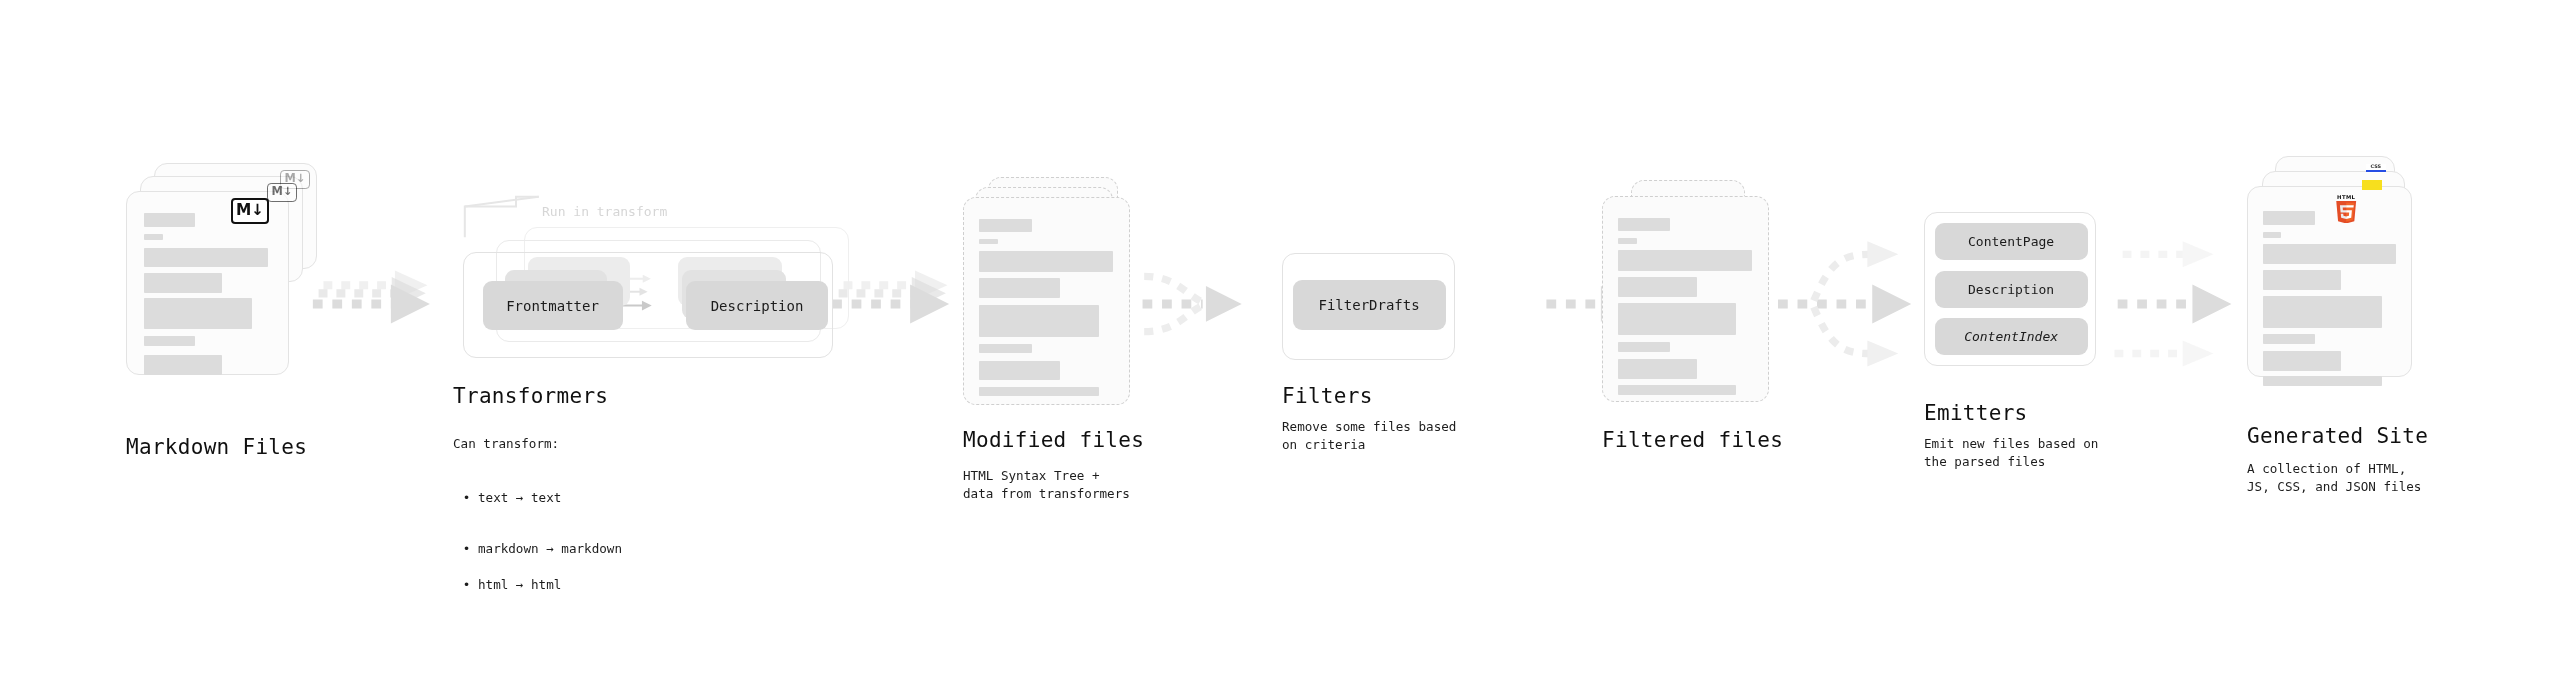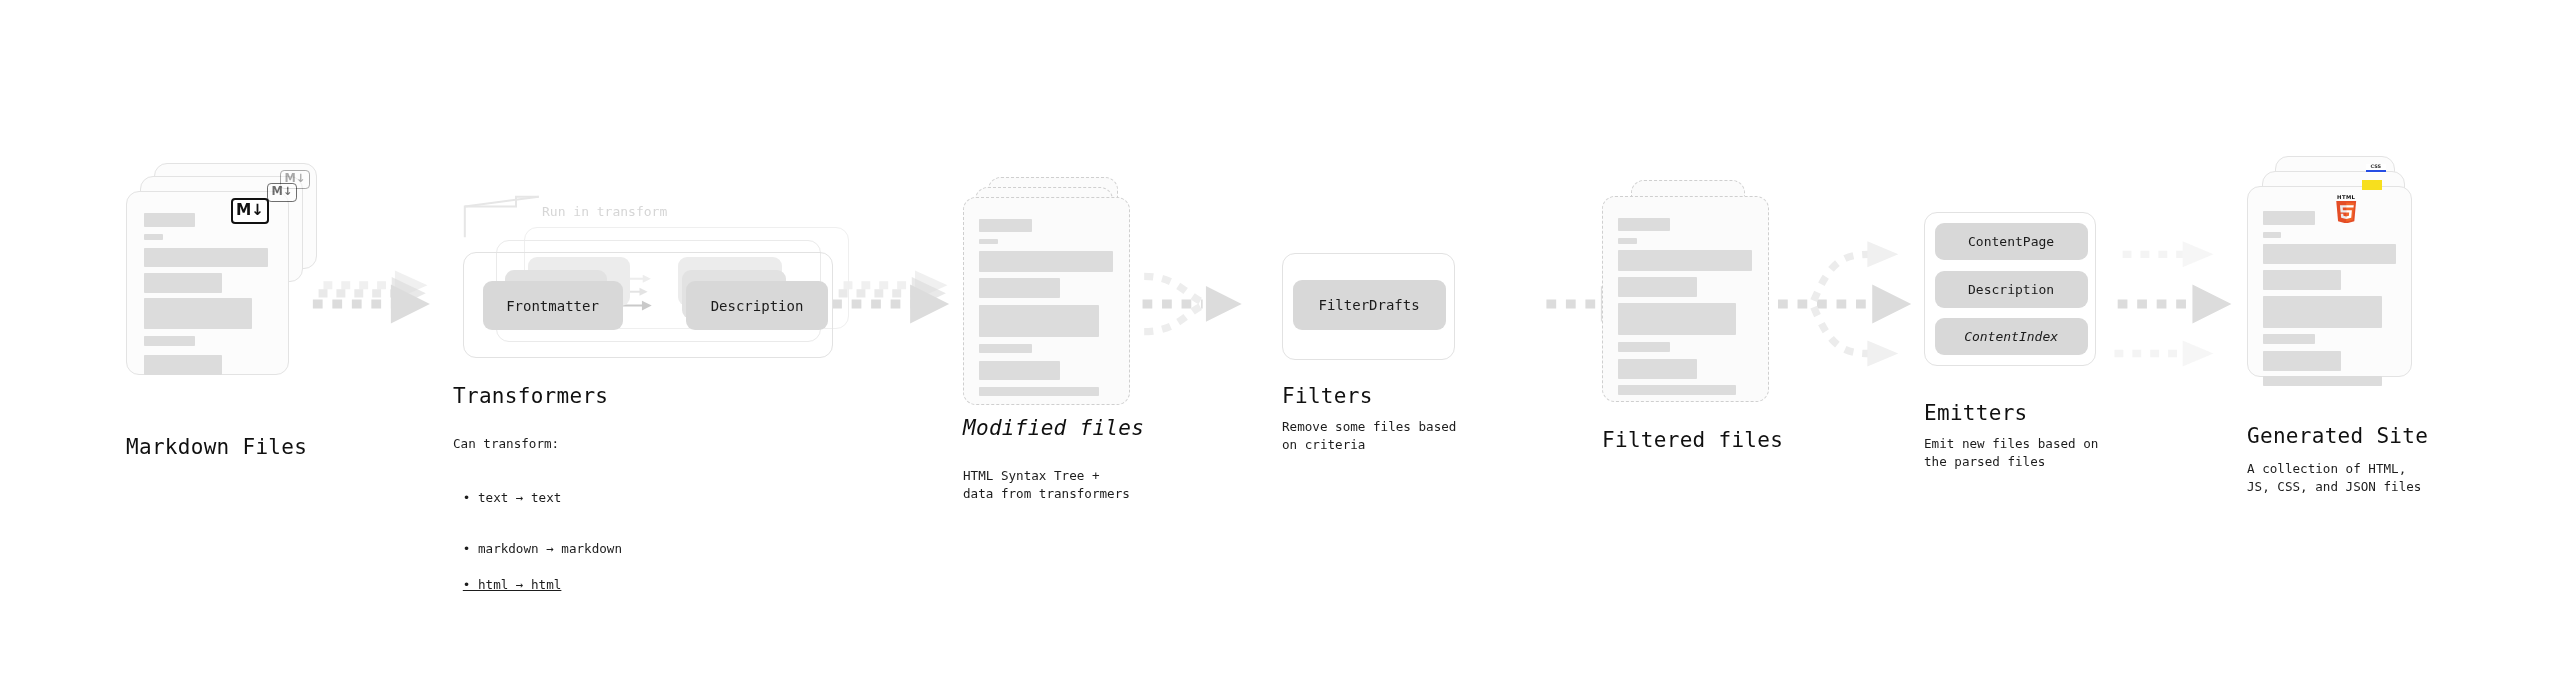--- a/index.html
+++ b/index.html
@@ -274,41 +274,41 @@
     <div class="chip ghost1" style="left:219px; top:63px; width:104px; height:49px; font-size:0;"></div>
     <div class="chip" style="left:223px; top:74px; width:142px; height:49px; font-size:14px;">Description</div>
   </div>
   <div class="cap-note" style="left:542px; top:204px;">Run in transform</div>
   <div class="cap-title" style="left:453px; top:384px;text-align:center;">Transformers</div>
   <div class="cap-sub" style="left:453px; top:417px;">
     <div>Can transform:</div>
     <ul class="bullets">
       <li style="padding-left:9.8px;">• text → text</li>
       <li style="padding-left:9.8px;margin-top:16px;">• markdown → markdown</li>
-      <li style="padding-left:9.8px;text-decoration:underline;">• html → html</li>
+      <li style="padding-left:9.8px;">• html → html</li>
     </ul>
   </div>
 
   <div class="doc-stack" style="left:963px; top:177px; width:187px; height:252px;">
     <div class="doc-card dashed" style="left:25px; top:0px; width:130px; height:89px;"></div>
     <div class="doc-card dashed" style="left:12.2px; top:9.8px; width:138px; height:89px;"></div>
     <div class="doc-card dashed" style="left:0px; top:19.5px; width:167px; height:208px;">
       <div class="doc-body">
         <div class="doc-line" style="left:14.6px; top:21px; width:53px; height:13px;"></div>
         <div class="doc-line" style="left:14.6px; top:41px; width:19.5px; height:5.7px;"></div>
         <div class="doc-line" style="left:14.6px; top:53px; width:134px; height:21px;"></div>
         <div class="doc-line" style="left:14.6px; top:80px; width:81px; height:20.3px;"></div>
         <div class="doc-line" style="left:14.6px; top:107px; width:120px; height:32.5px;"></div>
         <div class="doc-line" style="left:14.6px; top:146px; width:53px; height:9.8px;"></div>
         <div class="doc-line" style="left:14.6px; top:163px; width:81px; height:19.5px;"></div>
         <div class="doc-line" style="left:14.6px; top:189px; width:120px; height:9.8px;"></div>
       </div>
     </div>
   </div>
-  <div class="cap-title" style="left:963px; top:416px;font-style:italic;">Modified files</div>
+  <div class="cap-title" style="left:963px; top:428px;">Modified files</div>
   <div class="cap-sub" style="left:963px; top:467px;">HTML Syntax Tree +
 data from transformers</div>
 
   <div class="node" style="left:1282px; top:253px; width:175px; height:110px;">
     <div class="group-box" style="left:0px; top:0px; width:173px; height:107px;"></div>
     <div class="chip" style="left:10.6px; top:27px; width:153px; height:50px; font-size:14px;">FilterDrafts</div>
   </div>
   <div class="cap-title" style="left:1282px; top:384px;">Filters</div>
   <div class="cap-sub" style="left:1282px; top:418px;">Remove some files based
 on criteria</div>

